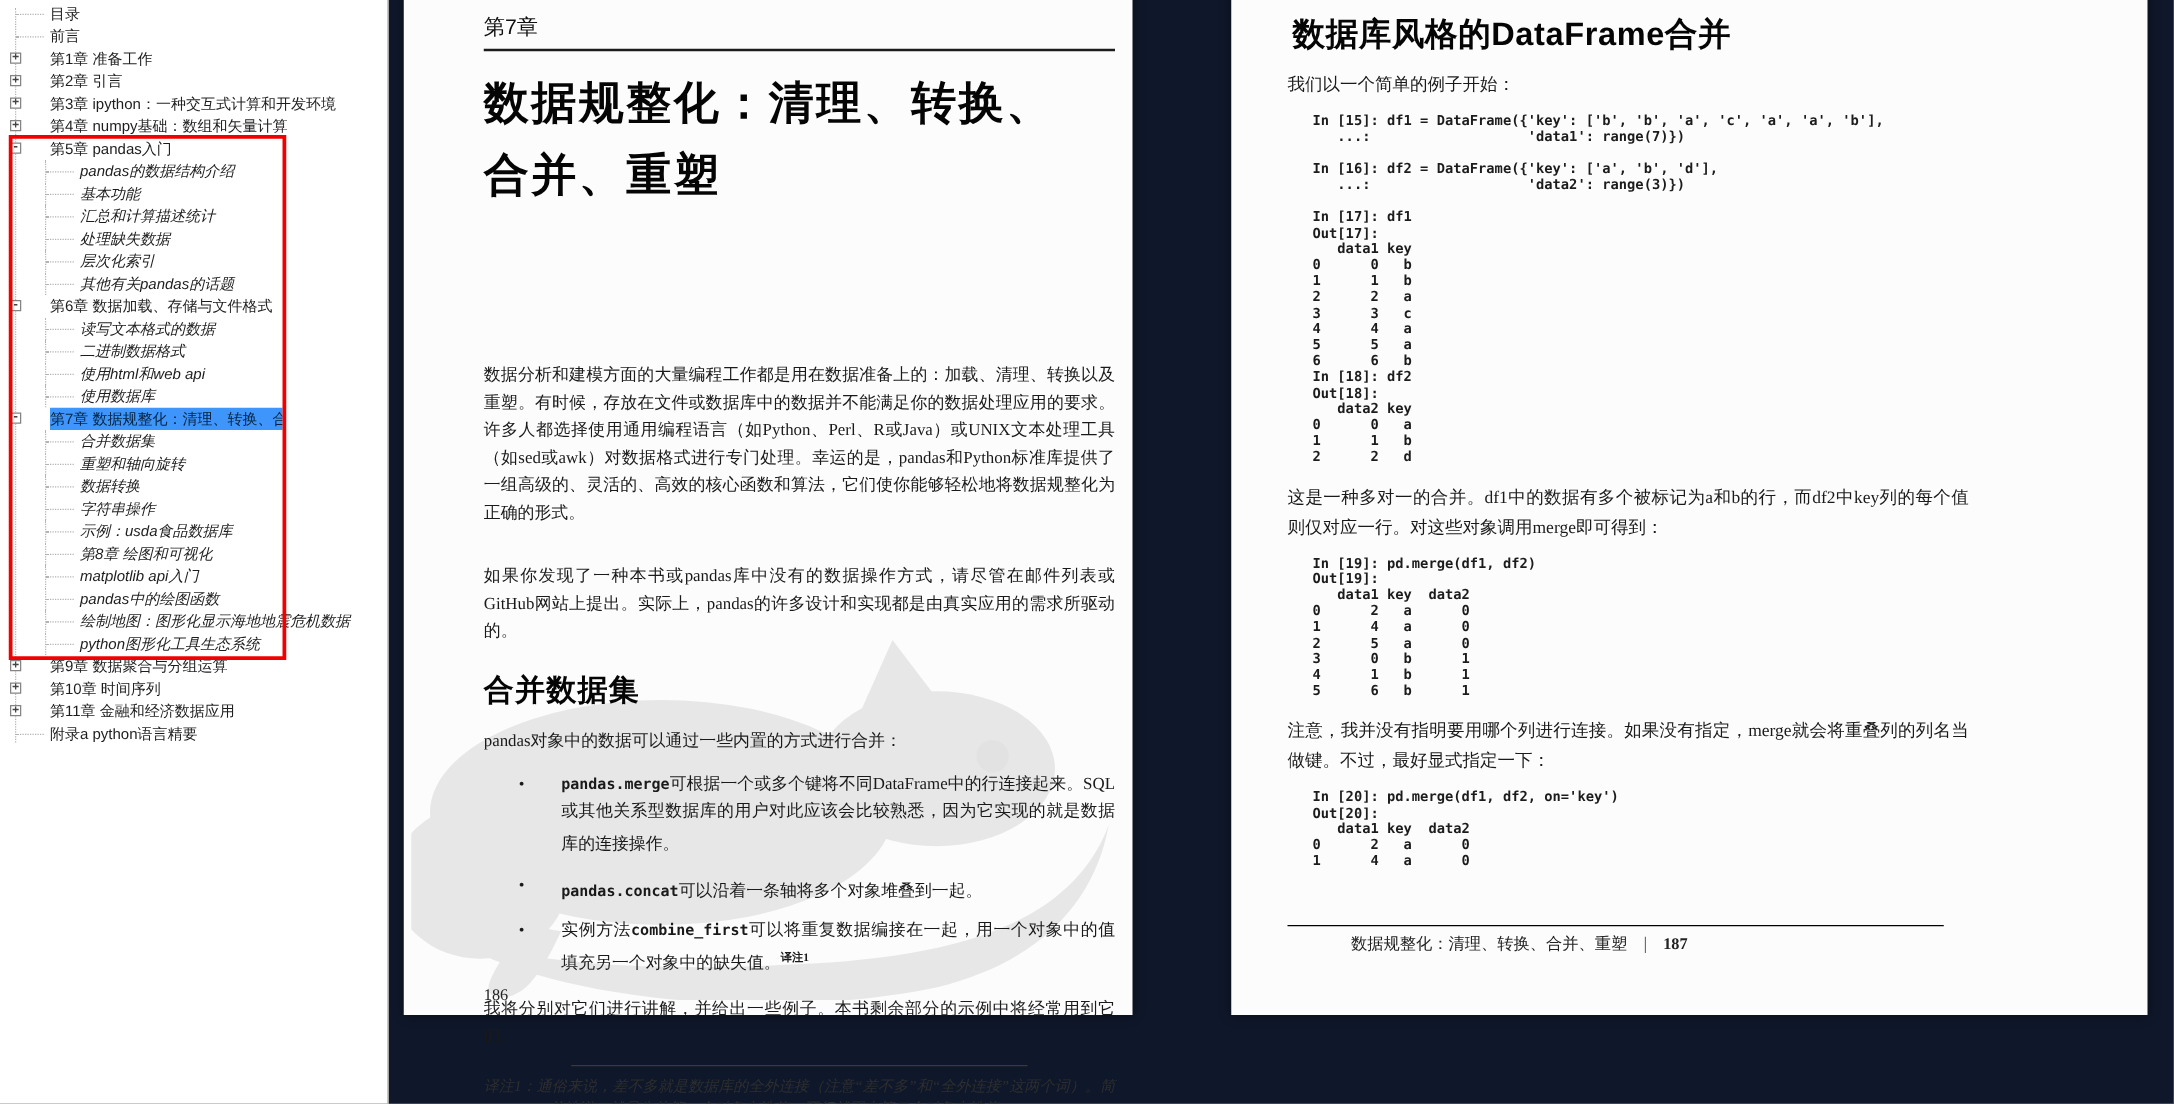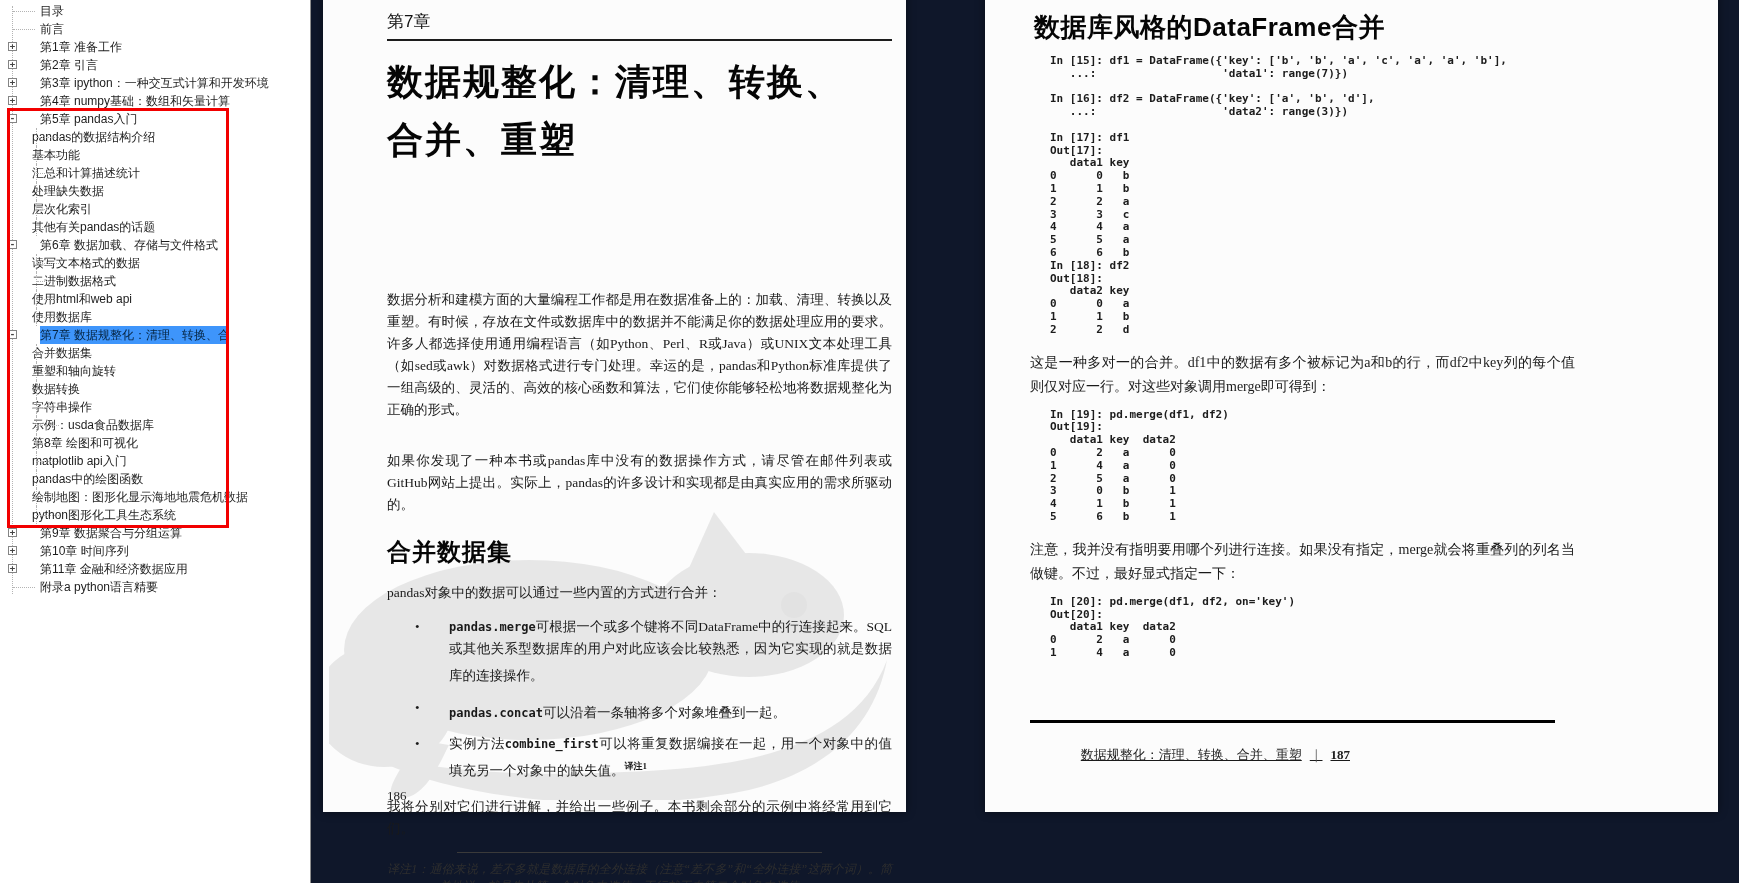--- a/index.html
+++ b/index.html
@@ -13,21 +13,21 @@
     position:absolute;left:0;top:0;width:310px;height:883px;
     background:#ffffff;border-right:1px solid #8f8f8f;overflow:hidden;z-index:2;
   }
   .toc{list-style:none;margin:0;padding:2px 0 0 0;position:relative;}
   .toc::before{ 
     content:"";position:absolute;left:12px;top:6px;height:588px;
     border-left:1px dotted #b4b4b4;
   }
   .toc-row{position:relative;height:18px;line-height:18px;font-size:12px;color:#1d1d1d;white-space:nowrap;overflow:hidden;}
   .toc-row.level0{padding-left:40px;}
-  .toc-row.level1{padding-left:32px;}
+  .toc-row.level1{padding-left:64px;font-style:italic;}
   .toc-row.level1::before{ 
     content:"";position:absolute;left:36px;top:0;height:18px;border-left:1px dotted #b4b4b4;
   }
   .toggle{
     position:absolute;top:4px;left:8px;width:9px;height:9px;box-sizing:border-box;
     border:1px solid #848484;background:#fff;z-index:1;
     font:bold 9px/7px "DejaVu Sans Mono",monospace;text-align:center;color:#444;
   }
   .toggle.none{
     border:none;background:transparent;width:22px;height:0;top:9px;left:13px;
@@ -87,21 +87,21 @@
   }
   .pr-body{font-size:14px;line-height:24px;text-align:justify;margin:0;width:545px;}
   .pr-p1{margin-top:10px;}
   .pr-p2{margin-top:12px;}
   .pr-p3{margin-top:14px;}
   .pr-p4{margin-top:14px;}
   .code{
     margin:10px 0 0 20px;font-family:"DejaVu Sans Mono",monospace;
     font-size:11px;line-height:12.8px;font-weight:600;color:#1c1c1c;white-space:pre;
   }
-  .pr-footer{position:absolute;left:45px;right:20px;bottom:48px;border-top:3px solid #000000;padding-top:23px;text-decoration:underline;}
+  .pr-footer{position:absolute;left:45px;right:20px;bottom:48px;border-top:1px solid #000000;padding-top:5px;}
   .pr-footer-line{text-align:right;padding-right:205px;font-size:13px;color:#222;font-family:"Liberation Serif",serif;}
   .pr-footer-line .sep{margin:0 8px;color:#555;}
   .pr-footer-line .fpage{font-weight:bold;}
 </style>
 </head>
 <body>
 
 <aside class="sidebar">
   <ul class="toc">
       <li class="toc-row level0"><span class="toggle none"></span><span class="row-label">目录</span></li>
@@ -171,20 +171,21 @@
       <p class="pl-body para4">我将分别对它们进行讲解，并给出一些例子。本书剩余部分的示例中将经常用到它们。</p>
       <hr class="footnote-rule">
       <p class="footnote">译注1：通俗来说，差不多就是数据库的全外连接（注意“差不多”和“全外连接”这两个词）。简单地说，就是先从第一个对象中选值，不行就再去第二个对象中选值。</p>
       <div class="page-num">186</div>
     </div>
   </section>
 
   <section class="page page-right">
     <div class="pr-content">
       <h2 class="pr-heading">数据库风格的DataFrame合并</h2>
+      <p class="pr-body pr-p2">我们以一个简单的例子开始：</p>
       <pre class="code">In [15]: df1 = DataFrame({'key': ['b', 'b', 'a', 'c', 'a', 'a', 'b'],
    ...:                   'data1': range(7)})
 
 In [16]: df2 = DataFrame({'key': ['a', 'b', 'd'],
    ...:                   'data2': range(3)})
 
 In [17]: df1
 Out[17]:
    data1 key
 0      0   b

